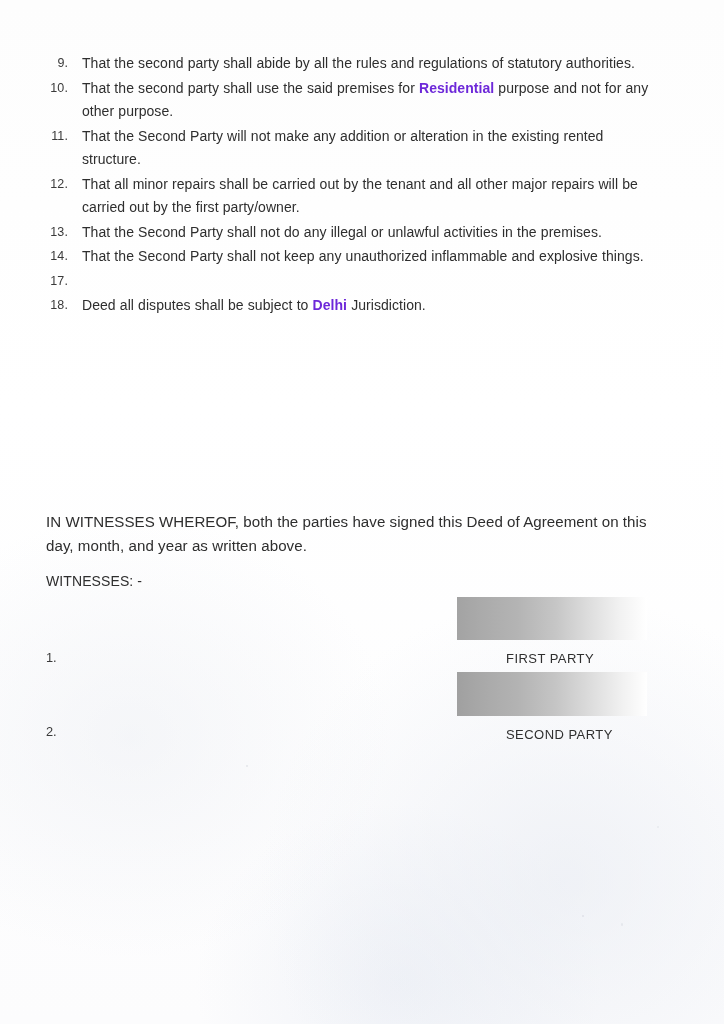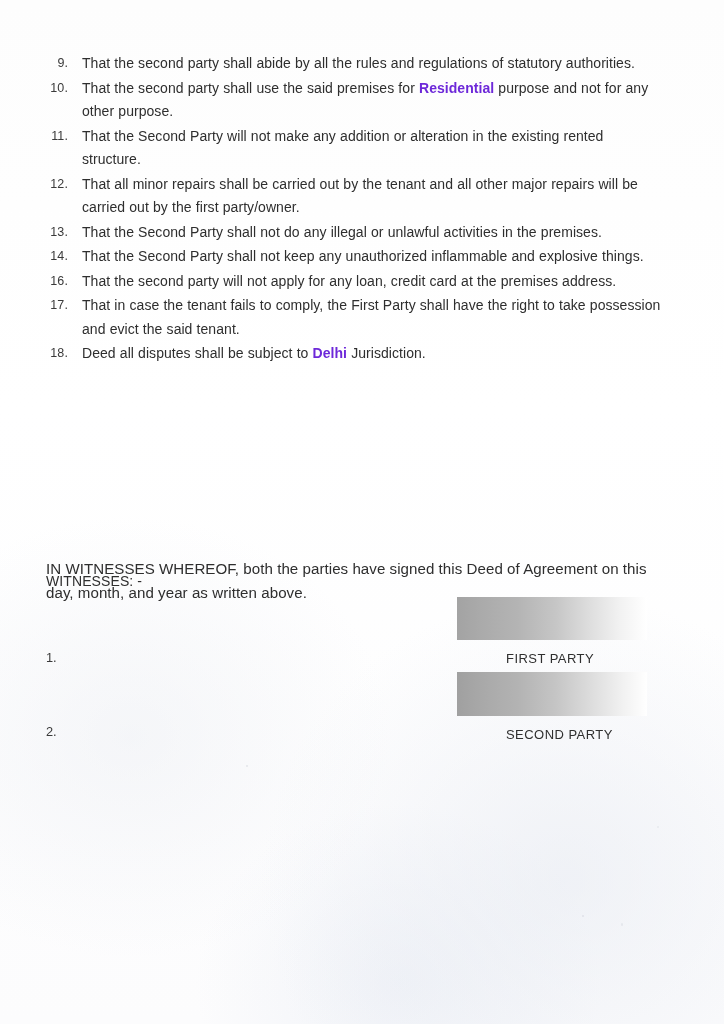--- a/index.html
+++ b/index.html
@@ -80,21 +80,20 @@
   
   .closing {
     position: absolute;
     left: 46px;
     top: 510px;
     width: 604px;
     font-size: 15.1px;
     line-height: 23.5px;
     color: #2e2e2e;
     letter-spacing: .05px;
-    margin-top: 47px;
   }
 
   .witness-label {
     position: absolute;
     left: 46px;
     top: 570px;
     font-size: 14px;
     line-height: 23.5px;
     color: #2e2e2e;
     letter-spacing: .1px;
@@ -190,28 +189,23 @@
       <div class="clause-num">13.</div>
       <div class="clause-text">That the Second Party shall not do any illegal or unlawful activities in the premises.</div>
     </div>
 
     <div class="clause">
       <div class="clause-num">14.</div>
       <div class="clause-text">That the Second Party shall not keep any unauthorized inflammable and explosive things.</div>
     </div>
 
 
-    <div class="clause">
-      <div class="clause-num">16.</div>
-      <div class="clause-text">That the second party will not apply for any loan, credit card at the premises address.</div>
-    </div>
 
     <div class="clause">
       <div class="clause-num">17.</div>
-      <div class="clause-text">That in case the tenant fails to comply, the First Party shall have the right to take possession and evict the said tenant.</div>
     </div>
 
     <div class="clause">
       <div class="clause-num">18.</div>
       <div class="clause-text"><span>Deed all disputes shall be subject to </span><b>Delhi</b><span> Jurisdiction.</span></div>
     </div>
 
   </div>
 
   <div class="closing">IN WITNESSES WHEREOF, both the parties have signed this Deed of Agreement on this day, month, and year as written above.</div>

